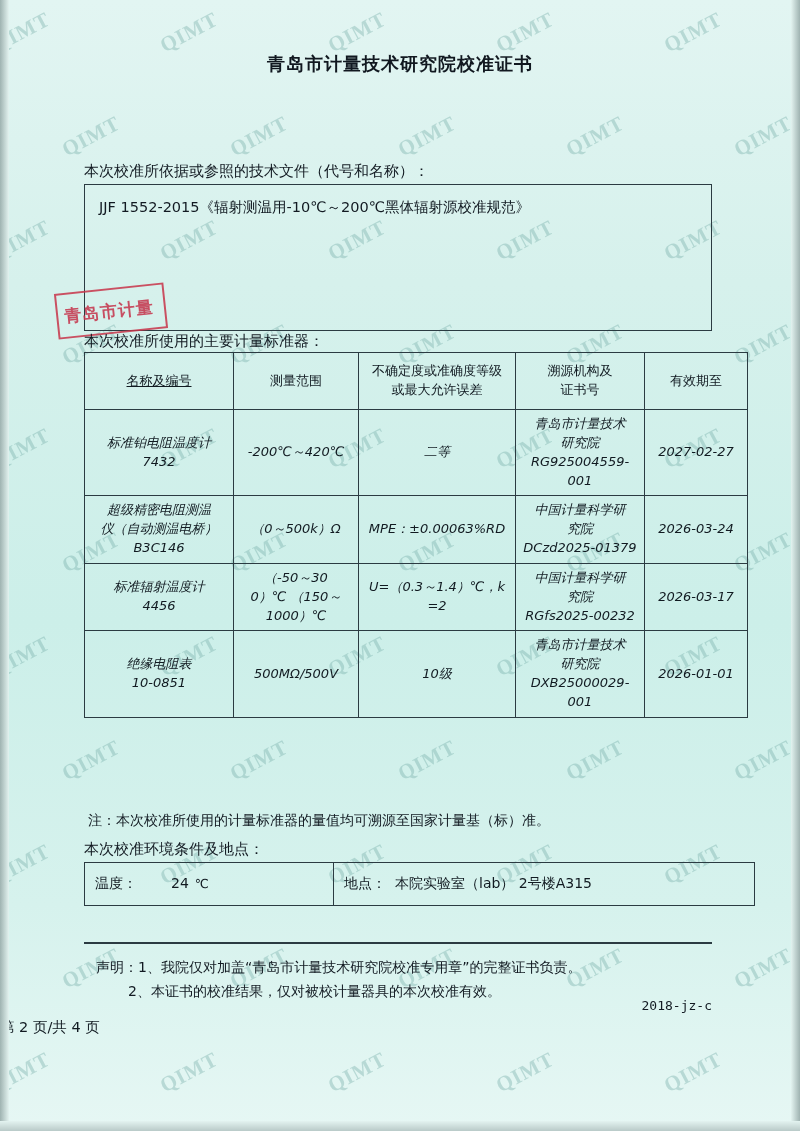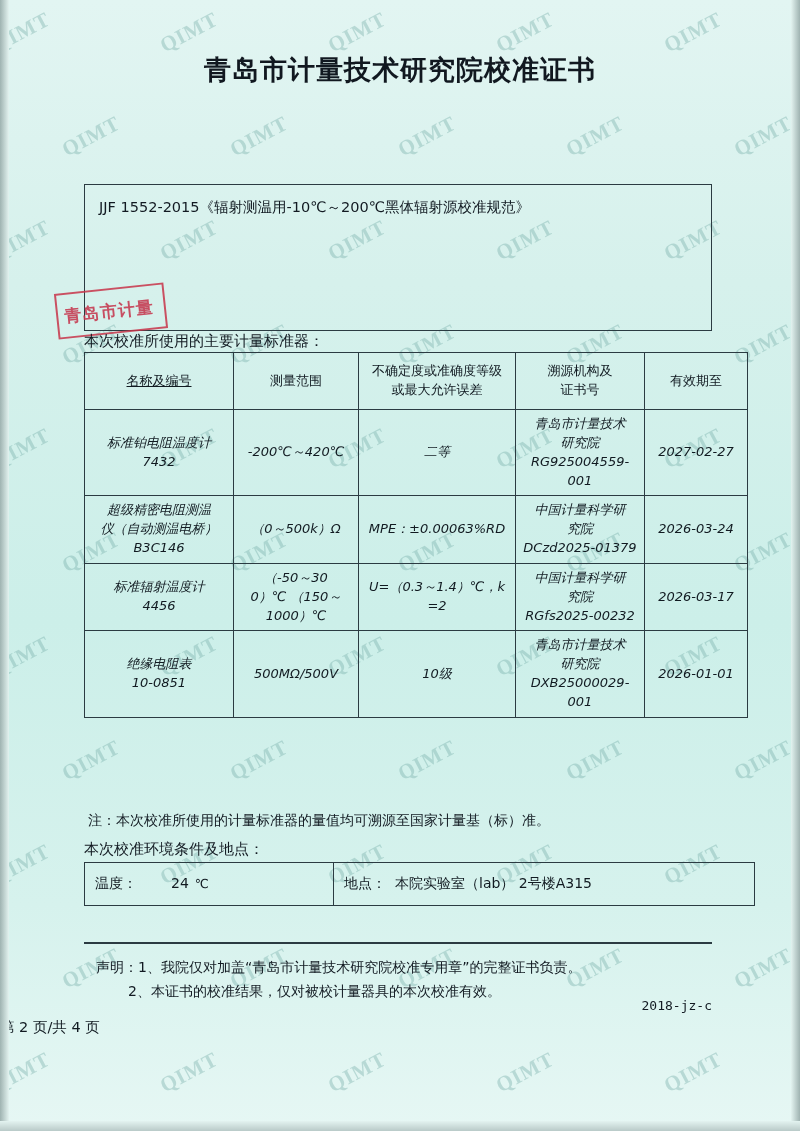--- a/index.html
+++ b/index.html
@@ -47,21 +47,21 @@
     height: 1131px;
   }
 
   .title {
     position: absolute;
     top: 52px;
     left: 0;
     width: 800px;
     text-align: center;
     font-family: "DejaVu Sans", sans-serif;
-    font-size: 27px;
+    font-size: 18px;
     font-weight: bold;
     color: #111820;
     letter-spacing: 1px;
   }
 
   .cert-row {
     position: absolute;
     top: 112px;
     left: 268px;
     display: flex;
@@ -311,20 +311,21 @@
       <div class="wm" style="left: 326px; top: 1060px;">QIMT</div>
       <div class="wm" style="left: 494px; top: 1060px;">QIMT</div>
       <div class="wm" style="left: 662px; top: 1060px;">QIMT</div>
     </div>
 
   <div id="content">
 
     <div class="title">青岛市计量技术研究院校准证书</div>
 
 
+    <div class="sec-label" style="left:84px; top:162px;">本次校准所依据或参照的技术文件（代号和名称）：</div>
 
     <div class="doc-box">
       <div class="doc-text">JJF 1552-2015《辐射测温用-10℃～200℃黑体辐射源校准规范》</div>
     </div>
 
     <div class="stamp">青岛市计量</div>
 
     <div class="sec-label" style="left:84px; top:332px;">本次校准所使用的主要计量标准器：</div>
 
     <table class="std">

